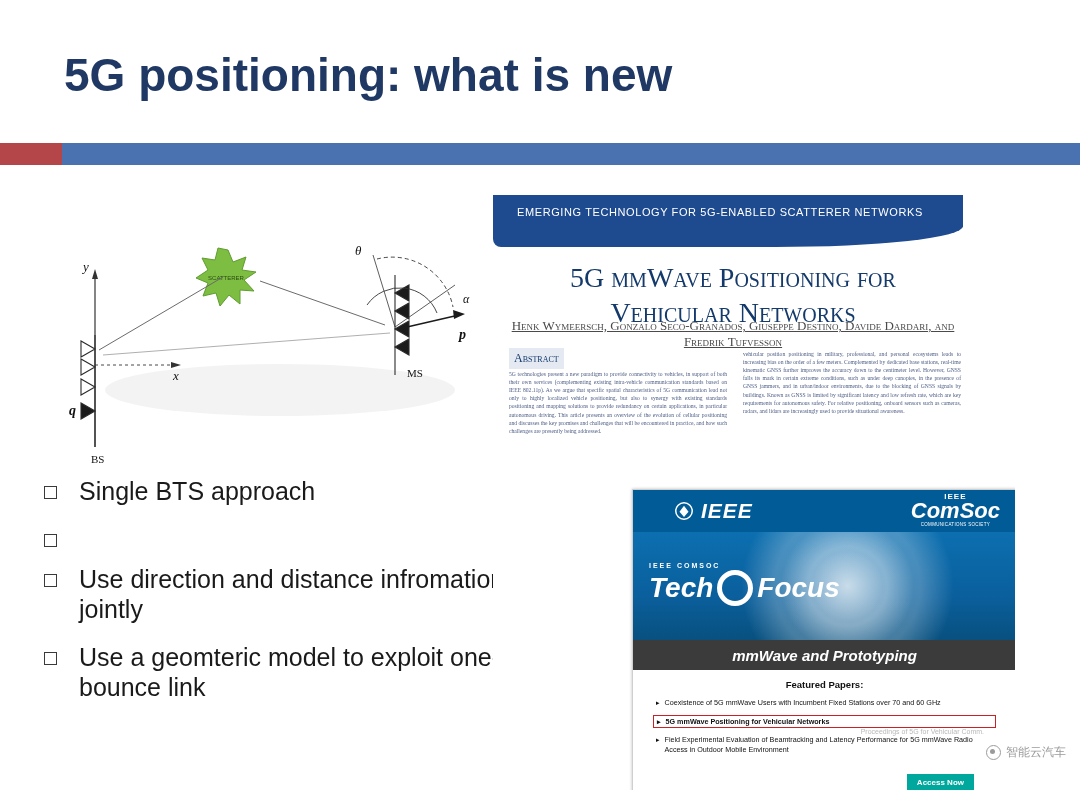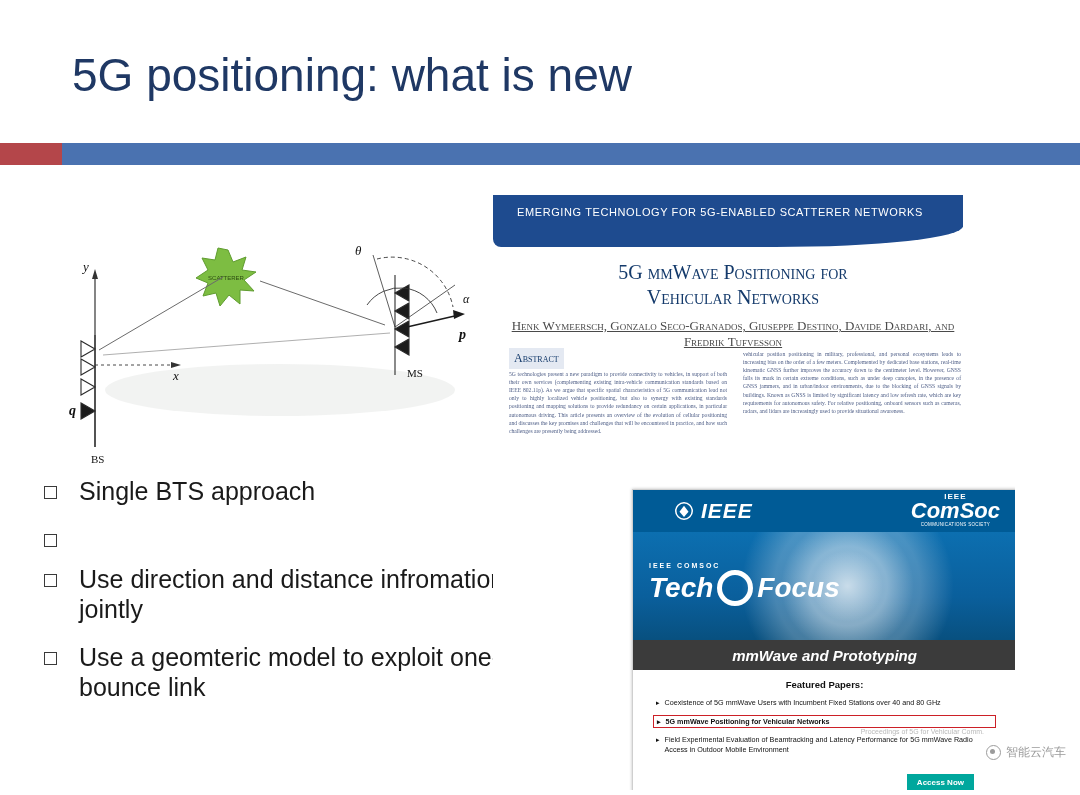--- a/index.html
+++ b/index.html
@@ -14,26 +14,26 @@
     position: relative;
     width: 1080px;
     height: 795px;
     background: #ffffff;
     overflow: hidden;
   }
 
   
   .slide-title {
     position: absolute;
-    left: 72px;
+    left: 64px;
     top: 48px;
     font-size: 46px;
     color: #1f3864;
     letter-spacing: 0px;
-    font-weight: normal;
+    font-weight: bold;
     white-space: nowrap;
   }
 
   
   .bar-wrap {
     position: absolute;
     left: 0;
     top: 143px;
     width: 1080px;
     height: 22px;
@@ -121,21 +121,21 @@
     font-variant: small-caps;
     white-space: nowrap;
   }
   .paper-title {
     position: absolute;
     left: 0;
     top: 70px;
     width: 480px;
     text-align: center;
     color: #143a6b;
-    font-size: 20px;
+    font-size: 28px;
     line-height: 1.25;
     font-family: "Liberation Serif", serif;
     font-variant: small-caps;
   }
   .paper-authors {
     position: absolute;
     left: 0;
     top: 128px;
     width: 480px;
     text-align: center;
@@ -476,21 +476,21 @@
         </div>
       </div>
 
       <div class="tc-caption">mmWave and Prototyping</div>
 
       <div class="tc-body">
         <div class="tc-featured">Featured Papers:</div>
 
         <div class="tc-item">
           <span class="arrow">▸</span>
-          <span>Coexistence of 5G mmWave Users with Incumbent Fixed Stations over 40 and 80 GHz</span>
+          <span>Coexistence of 5G mmWave Users with Incumbent Fixed Stations over 70 and 60 GHz</span>
         </div>
         <div class="tc-item highlight">
           <span class="arrow">▸</span>
           <span>5G mmWave Positioning for Vehicular Networks</span>
         </div>
         <div class="tc-item">
           <span class="arrow">▸</span>
           <span>Field Experimental Evaluation of Beamtracking and Latency Performance for 5G mmWave Radio Access in Outdoor Mobile Environment</span>
         </div>
 

